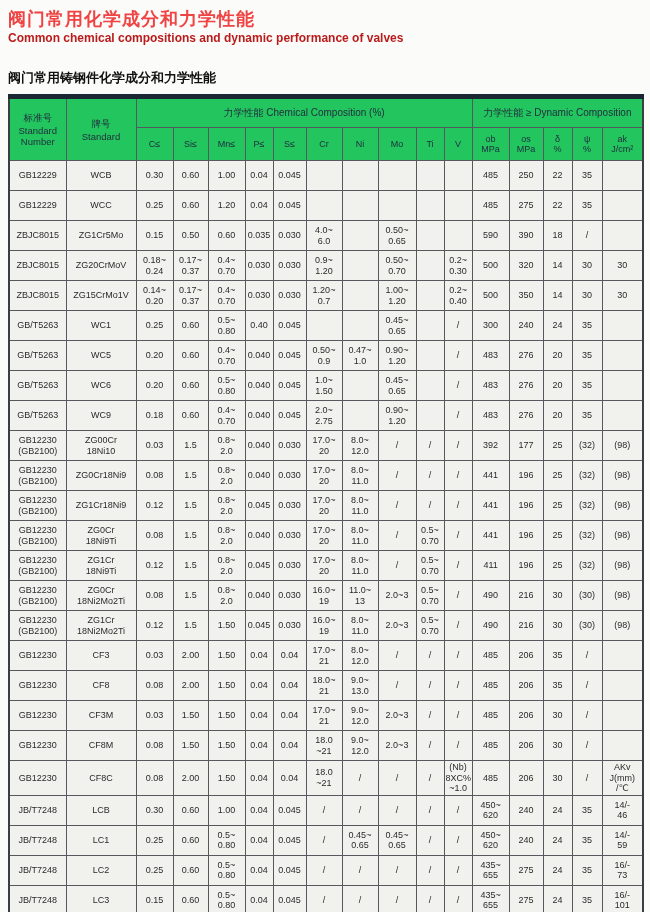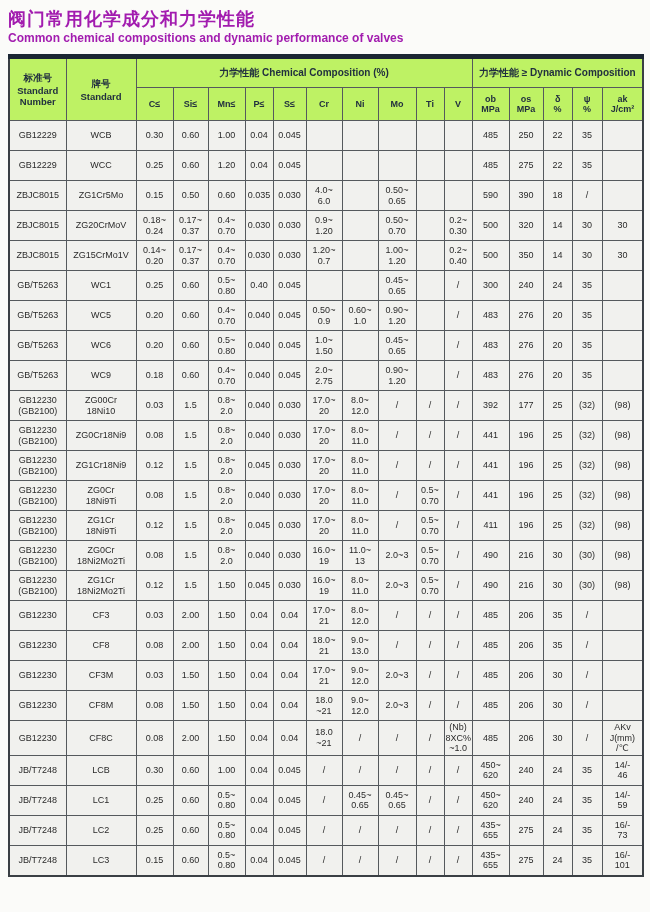--- a/index.html
+++ b/index.html
@@ -8,26 +8,26 @@
     background:#fbfbf9;
     font-family:"Liberation Sans","DejaVu Sans",sans-serif;
     color:#222;
     overflow:hidden;
   }
   .page{padding:6px 8px 0 8px;}
 
   .title-zh{
     margin:2px 0 0 0;
     font-size:18px;line-height:23px;
-    font-weight:bold;color:#a21caf;
+    font-weight:bold;color:#ef4444;
     letter-spacing:1px;
   }
   .title-en{
     font-size:12px;line-height:15px;
-    font-weight:bold;color:#a21caf;
+    font-weight:bold;color:#b91c1c;
   }
   .section-zh{
     margin-top:24px;
     font-size:13px;line-height:16px;
     font-weight:bold;color:#111;
   }
   .section-en{
     font-size:13px;line-height:15px;
     font-weight:bold;color:#111;
     letter-spacing:0.2px;
@@ -44,42 +44,43 @@
   }
   table.comp th, table.comp td{
     border:1px solid #55595d;
     text-align:center;
     vertical-align:middle;
     white-space:pre-line;
     padding:1px;
     overflow:hidden;
   }
   thead th{
-    background:#bef264;
+    background:#22c55e;
     color:#22303f;
-    font-weight:bold;
+    font-weight:normal;
   }
   th.group{font-size:10px;height:26px;}
   th.span2{font-size:9.5px;}
   th.sub{font-size:9px;line-height:10.5px;height:30px;}
   tbody td{
     background:#f1f1ee;
     font-size:9px;
     line-height:10.5px;
     height:27px;
     color:#2a2a2a;
   }
 </style>
 </head>
 <body>
 
 <div class="page">
   <div class="title-zh">阀门常用化学成分和力学性能</div>
   <div class="title-en">Common chemical compositions and dynamic performance of valves</div>
 
+  <div class="section-zh">阀门常用铸钢件化学成分和力学性能</div>
 
   <table class="comp">
     <colgroup>
       <col style="width:57px">
         <col style="width:70px">
       <col style="width:37px">
         <col style="width:35px">
         <col style="width:37px">
       <col style="width:28px">
         <col style="width:33px">
@@ -262,21 +263,21 @@
           <td>GB/T5263</td>
           <td>WC5</td>
           <td>0.20</td>
           <td>0.60</td>
           <td>0.4~
 0.70</td>
           <td>0.040</td>
           <td>0.045</td>
           <td>0.50~
 0.9</td>
-          <td>0.60~
+          <td>0.47~
 1.0</td>
           <td>0.90~
 1.20</td>
           <td></td>
           <td>/</td>
           <td>483</td>
           <td>276</td>
           <td>20</td>
           <td>35</td>
           <td></td>

